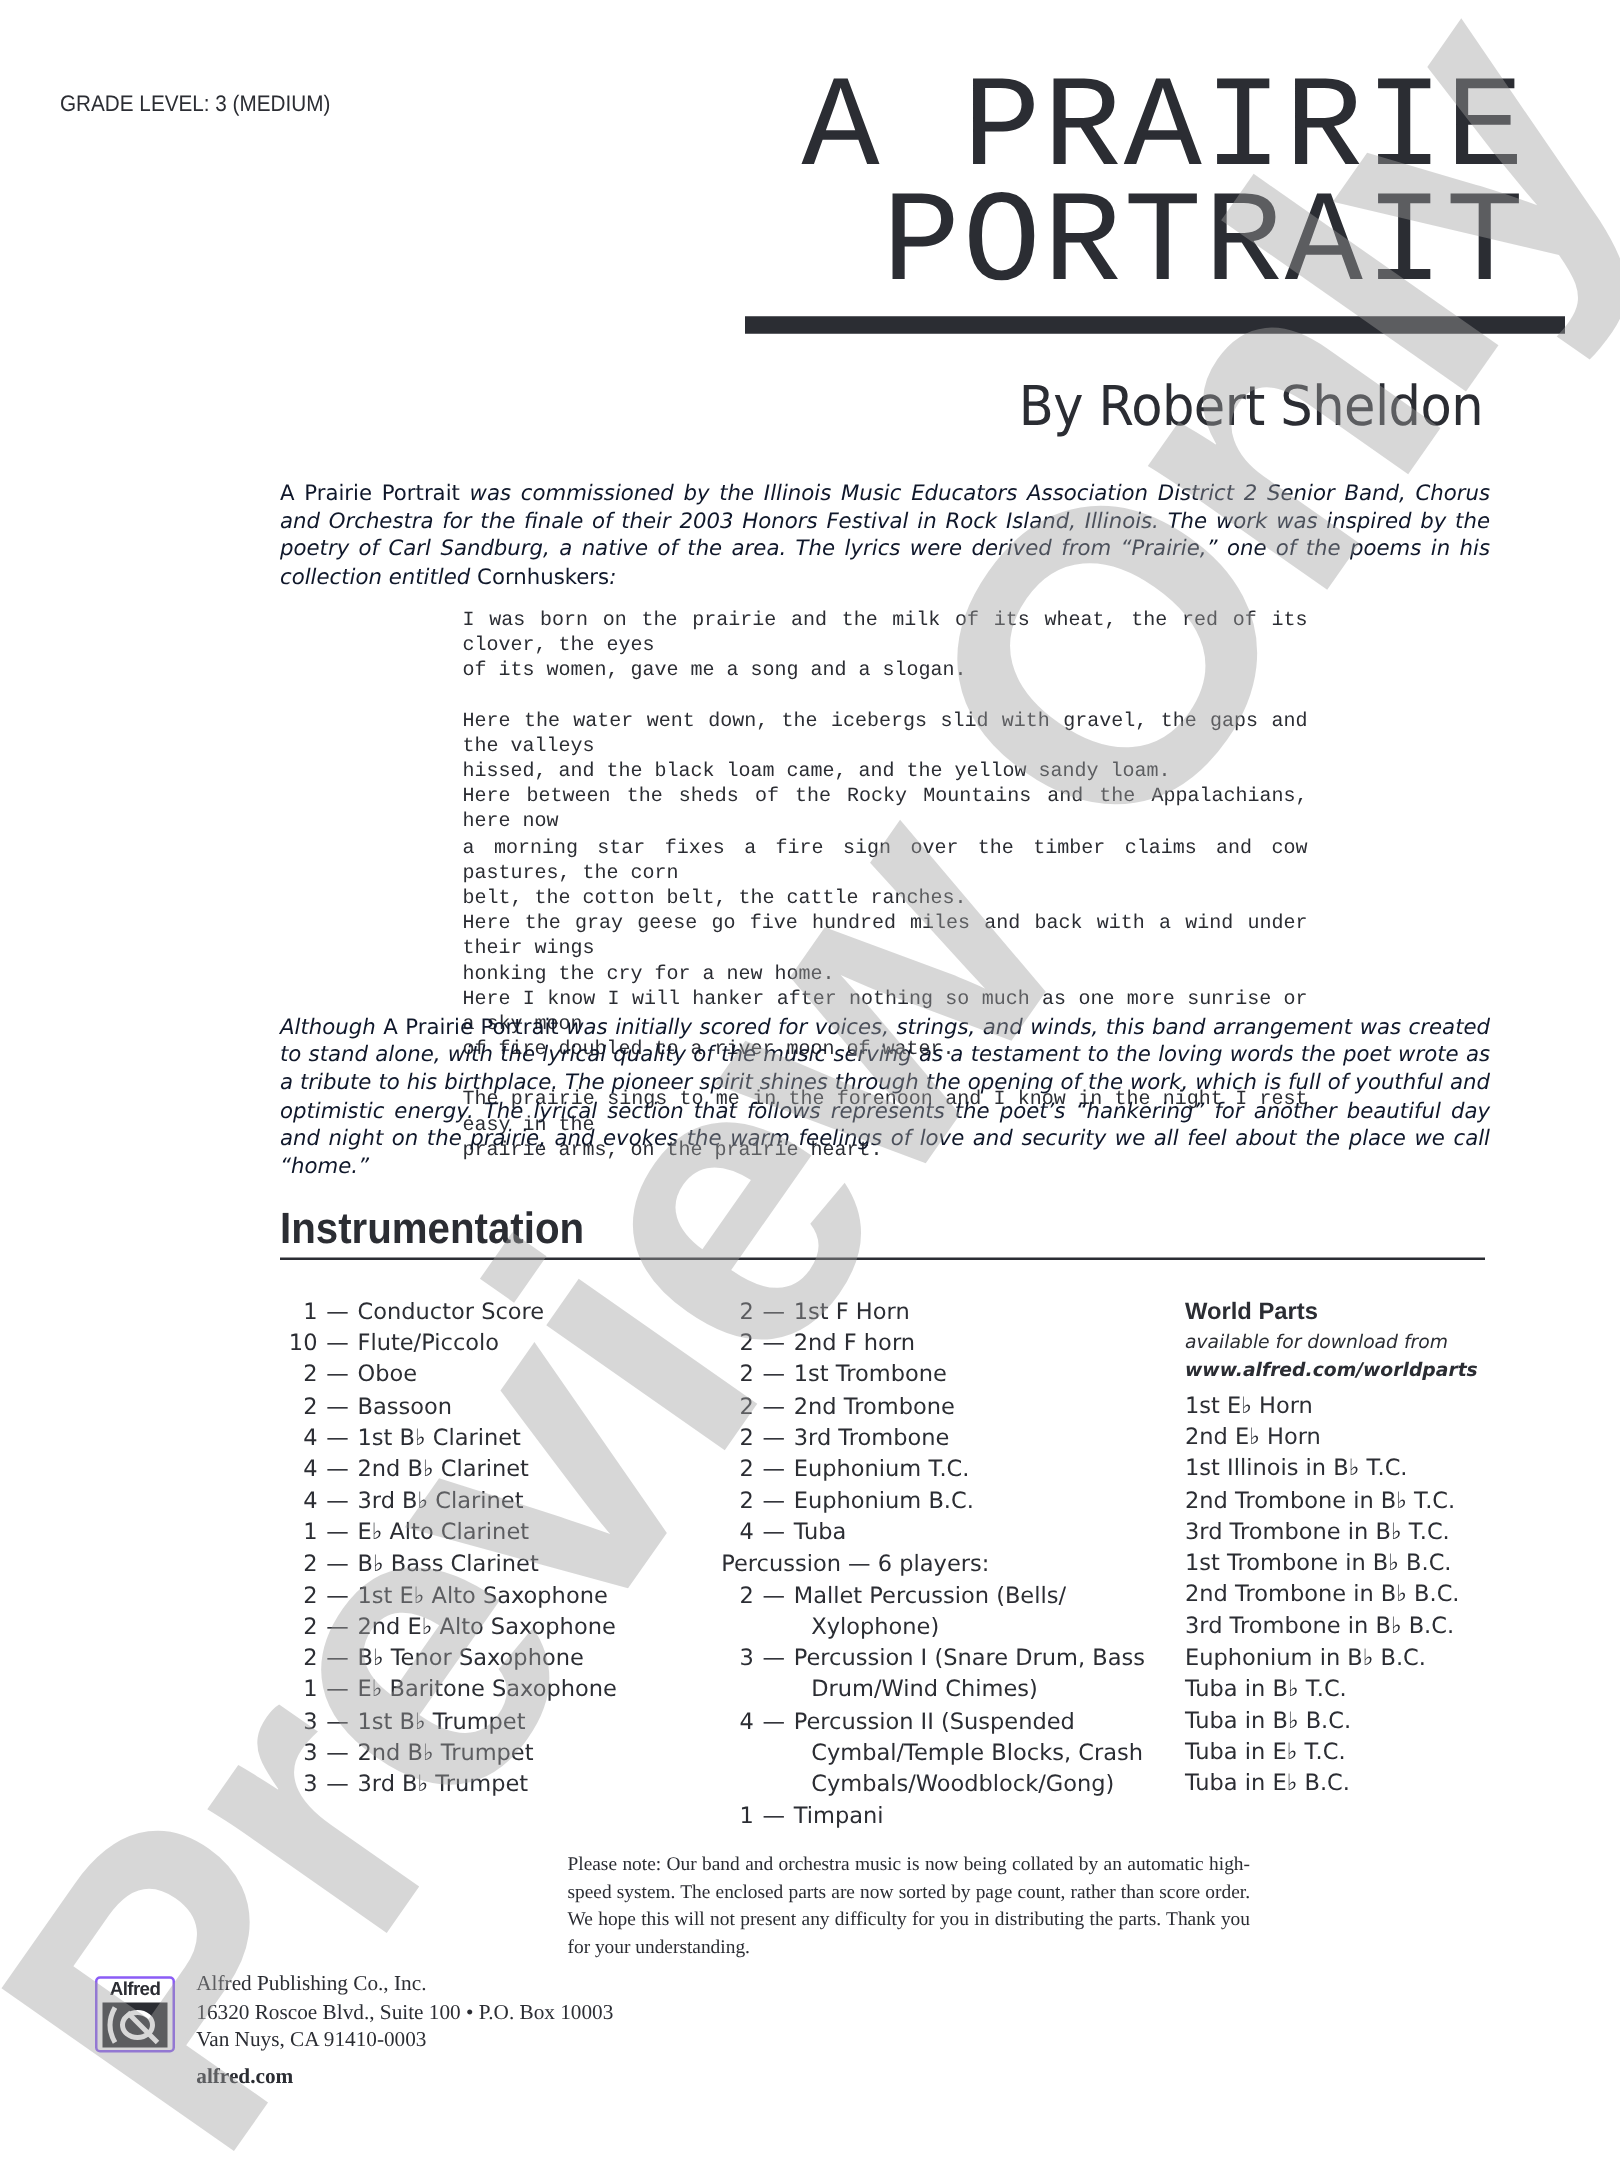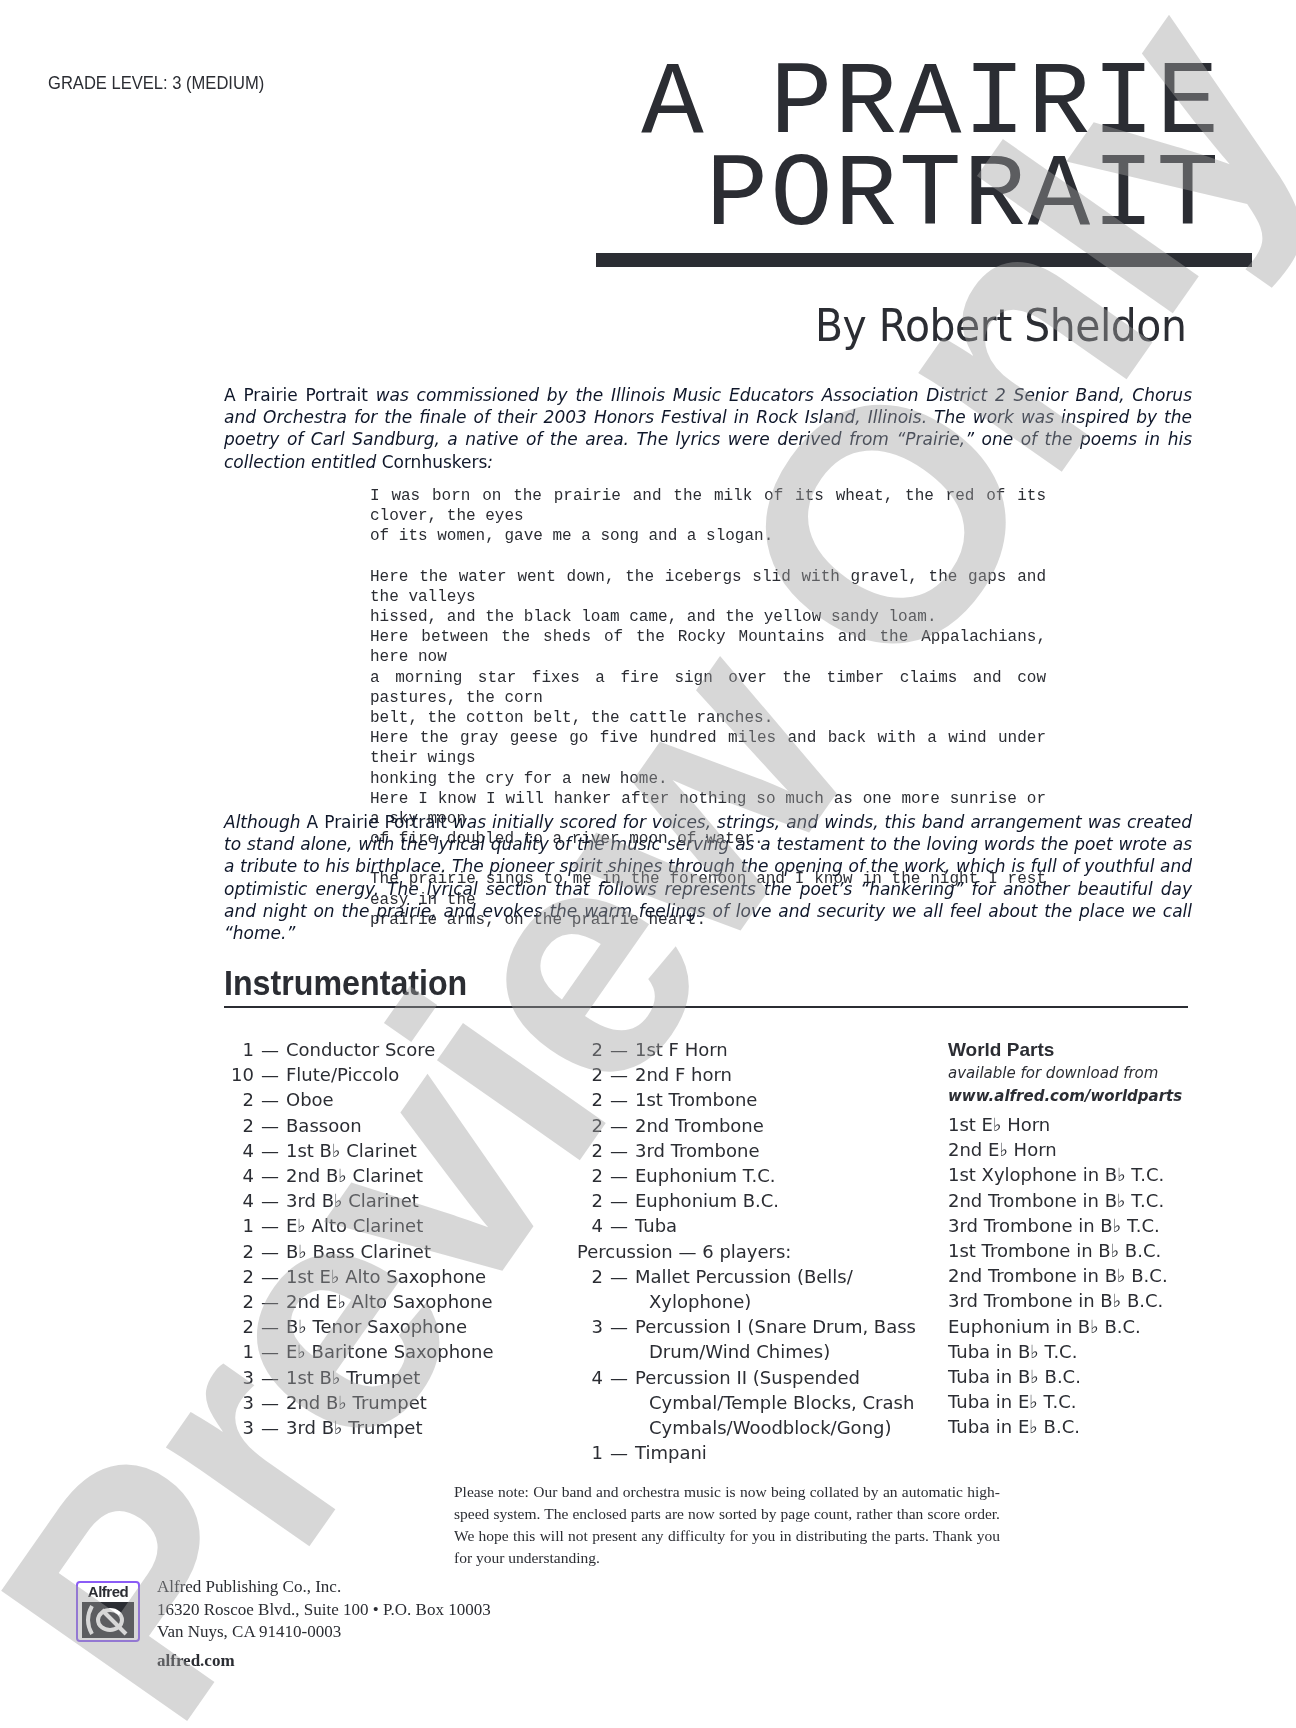--- a/index.html
+++ b/index.html
@@ -277,21 +277,21 @@
       </div>
     </div>
 </div>
 <div id="col3" class="abs col">
   <div class="wp-title">World Parts</div>
   <div class="wp-sub">available for download from</div>
   <div class="wp-url">www.alfred.com/worldparts</div>
   <div id="wp-items">
       <div class="wp-item">1st E♭ Horn</div>
       <div class="wp-item">2nd E♭ Horn</div>
-      <div class="wp-item">1st Xylophone in B♭ T.C.</div>
+      <div class="wp-item">1st Illinois in B♭ T.C.</div>
       <div class="wp-item">2nd Trombone in B♭ T.C.</div>
       <div class="wp-item">3rd Trombone in B♭ T.C.</div>
       <div class="wp-item">1st Trombone in B♭ B.C.</div>
       <div class="wp-item">2nd Trombone in B♭ B.C.</div>
       <div class="wp-item">3rd Trombone in B♭ B.C.</div>
       <div class="wp-item">Euphonium in B♭ B.C.</div>
       <div class="wp-item">Tuba in B♭ T.C.</div>
       <div class="wp-item">Tuba in B♭ B.C.</div>
       <div class="wp-item">Tuba in E♭ T.C.</div>
       <div class="wp-item">Tuba in E♭ B.C.</div>

